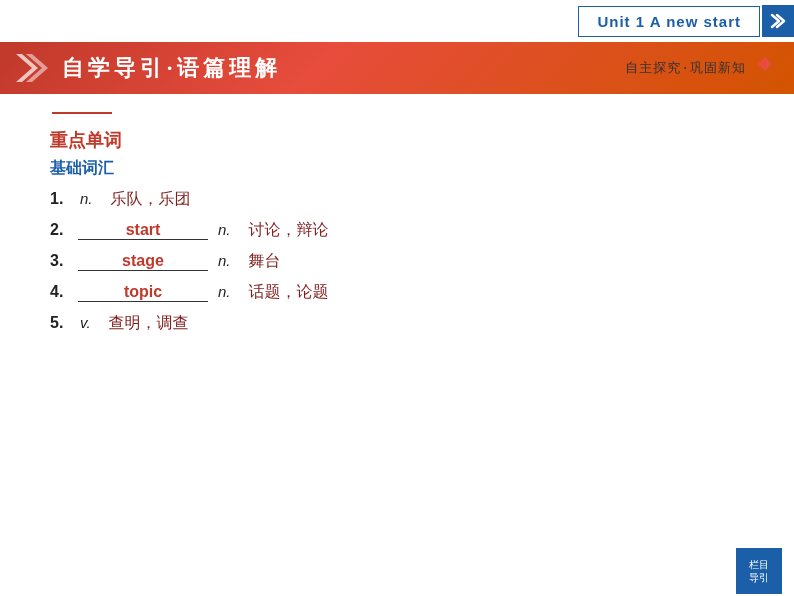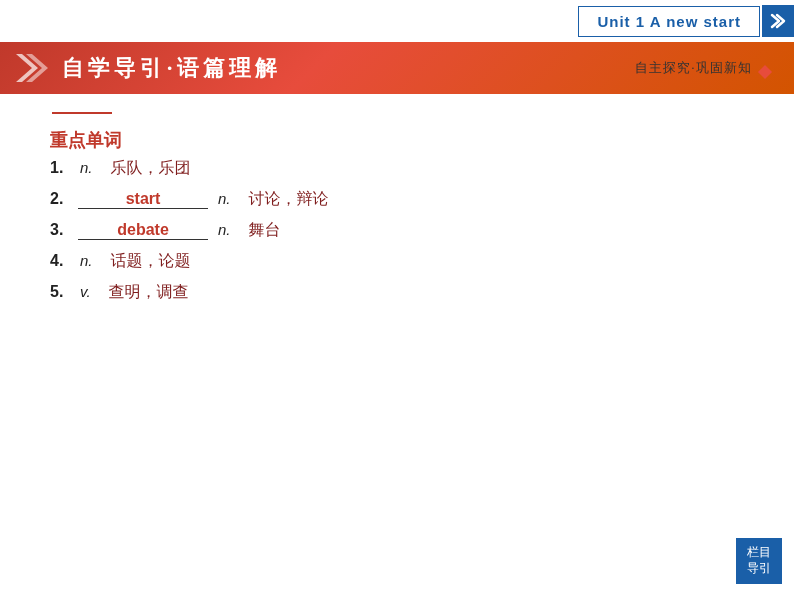--- a/index.html
+++ b/index.html
@@ -69,22 +69,23 @@
       letter-spacing: 4px;
       font-family: "KaiTi", "楷体", serif;
     }
     .banner-subtitle {
       position: absolute;
       right: 24px;
       color: #333;
       font-size: 13px;
       letter-spacing: 1px;
       display: flex;
-      align-items: flex-end;
-      gap: 8px;
+      align-items: flex-start;
+      gap: 14px;
+      font-family: Liberation Mono, monospace;
     }
     .diamond {
       width: 10px;
       height: 10px;
       background: #e74c3c;
       transform: rotate(45deg);
       display: inline-block;
     }
 
     
@@ -168,25 +169,25 @@
 
     .vocab-meaning {
       font-size: 16px;
       color: #7f1d1d;
       font-family: "SimSun", "宋体", serif;
     }
 
     
     .bottom-btn {
       position: absolute;
-      bottom: 12px;
+      bottom: 2px;
       right: 12px;
       background: #1a5fa8;
       color: #fff;
-      font-size: 12px;
+      font-size: 10px;
       width: 46px;
       height: 46px;
       display: flex;
       align-items: center;
       justify-content: center;
       text-align: center;
       line-height: 1.3;
       font-family: "SimSun", "宋体", serif;
       cursor: pointer;
     }
@@ -214,20 +215,21 @@
   <span class="banner-title">自学导引·语篇理解</span>
   <div class="banner-subtitle">
     <span>自主探究·巩固新知</span>
     <span class="diamond"></span>
   </div>
 </div>
 
 <div class="main-content">
   <div class="divider-line"></div>
   <div class="section-title-main">重点单词</div>
+  <div class="section-title-sub">基础词汇</div>
 
   <ul class="vocab-list">
 
     <li class="vocab-item">
       <span class="vocab-num">1.</span>
       <span class="vocab-pos">n.</span>
       <span class="vocab-meaning">乐队，乐团</span>
     </li>
 
     <li class="vocab-item">
@@ -235,28 +237,31 @@
       <span class="vocab-blank">
         <span class="vocab-word">start</span>
       </span>
       <span class="vocab-pos">n.</span>
       <span class="vocab-meaning">讨论，辩论</span>
     </li>
 
     <li class="vocab-item">
       <span class="vocab-num">3.</span>
       <span class="vocab-blank">
-        <span class="vocab-word">debate</span>
+        <span class="vocab-word">stage</span>
       </span>
       <span class="vocab-pos">n.</span>
       <span class="vocab-meaning">舞台</span>
     </li>
 
     <li class="vocab-item">
       <span class="vocab-num">4.</span>
+      <span class="vocab-blank">
+        <span class="vocab-word">topic</span>
+      </span>
       <span class="vocab-pos">n.</span>
       <span class="vocab-meaning">话题，论题</span>
     </li>
 
     <li class="vocab-item">
       <span class="vocab-num">5.</span>
       <span class="vocab-pos">v.</span>
       <span class="vocab-meaning">查明，调查</span>
     </li>
 

